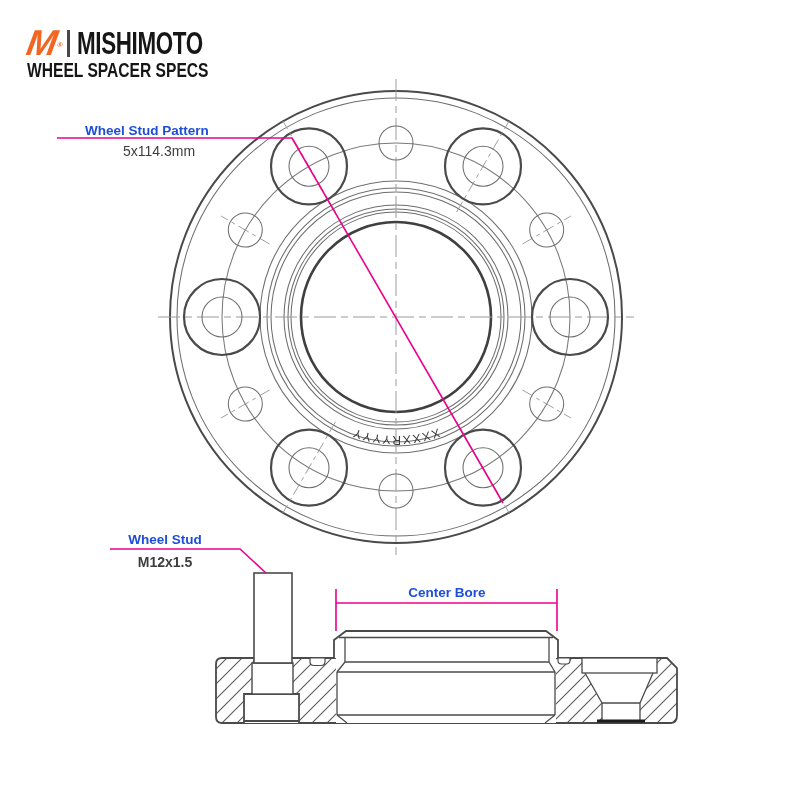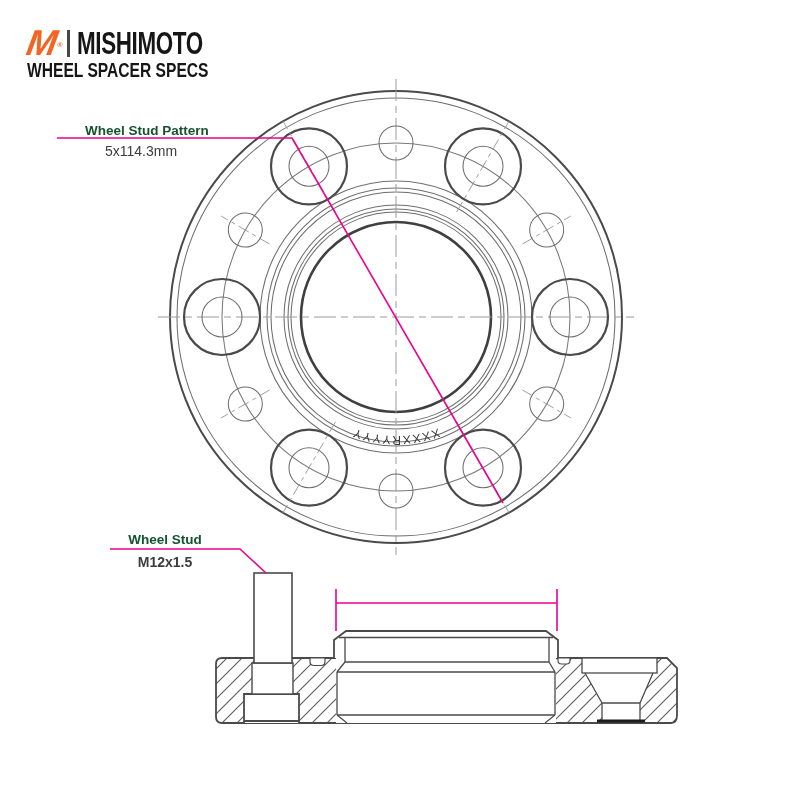--- a/index.html
+++ b/index.html
@@ -9,21 +9,21 @@
   .brand-row{position:absolute;left:27px;top:26px;display:flex;align-items:center;height:34px;}
   .logo-m{position:relative;color:var(--brand-orange);font-weight:bold;font-style:italic;
           font-size:36px;line-height:30px;transform:skewX(-10deg);letter-spacing:-2px;}
   .logo-reg{position:absolute;right:-8px;bottom:-2px;font-size:7px;font-style:normal;letter-spacing:0;}
   .logo-divider{width:3px;height:27px;background:#474747;margin:0 7px 0 12px;}
   .brand-name{font-size:32px;font-weight:bold;color:#161616;letter-spacing:-0.5px;
               transform:scaleX(0.70);transform-origin:left center;white-space:nowrap;}
   .page-subtitle{position:absolute;left:27px;top:59px;font-size:20px;font-weight:bold;color:#161616;
               transform:scaleX(0.78);transform-origin:left center;white-space:nowrap;letter-spacing:0px;}
   
-  .callout-label{position:absolute;font-size:13.5px;font-weight:bold;color:#14532d;text-align:center;}
+  .callout-label{position:absolute;font-size:13.5px;font-weight:bold;color:#1d4ed8;text-align:center;}
   .callout-value{position:absolute;font-size:14px;font-weight:normal;color:#3d3d3d;text-align:center;}
   
   .s-rim   {stroke:#4a4a4a;stroke-width:2;fill:none;}
   .s-med   {stroke:#4a4a4a;stroke-width:2.2;fill:none;}
   .s-bore  {stroke:#3f3f3f;stroke-width:2.6;fill:none;}
   .s-thin  {stroke:#6e6e6e;stroke-width:1.05;fill:none;}
   .s-cl    {stroke:#949494;stroke-width:0.9;fill:none;stroke-dasharray:12 4 4 4;}
   .s-clmain{stroke:#9a9a9a;stroke-width:1;fill:none;stroke-dasharray:22 5 7 5;}
   .pink-line{stroke:var(--accent);stroke-width:1.6;fill:none;}
   .sv-out  {stroke:#4a4a4a;stroke-width:1.8;fill:none;}
@@ -37,25 +37,26 @@
 <div class="page">
 
   <div class="brand-row">
     <span class="logo-m"><span>M</span><span class="logo-reg">®</span></span>
     <span class="logo-divider"></span>
     <span class="brand-name">MISHIMOTO</span>
   </div>
   <div class="page-subtitle">WHEEL SPACER SPECS</div>
 
   <div class="callout-label" style="left:57px;top:123px;width:180px;">Wheel Stud Pattern</div>
-  <div class="callout-value" style="left:56px;top:143px;width:170px;">5x114.3mm</div>
+  <div class="callout-value" style="left:74px;top:143px;width:170px;">5x114.3mm</div>
 
   <div class="callout-label" style="left:95px;top:532px;width:140px;">Wheel Stud</div>
   <div class="callout-value" style="left:95px;top:554px;width:140px;font-weight:bold;">M12x1.5</div>
 
+  <div class="callout-label" style="left:357px;top:585px;width:180px;">Center Bore</div>
 
   <svg width="800" height="800" viewBox="0 0 800 800" style="position:absolute;left:0;top:0;">
     <defs>
       <pattern id="hatch" width="15" height="15" patternUnits="userSpaceOnUse">
         <path d="M-3.75,3.75 L3.75,-3.75 M0,15 L15,0 M11.25,18.75 L18.75,11.25" stroke="#5a5a5a" stroke-width="1.1" fill="none"></path>
       </pattern>
       <path id="engrave-arc" d="M 472.5 408.2 A 119 119 0 0 1 319.5 408.2" fill="none"></path>
     </defs>
 
     <g>

